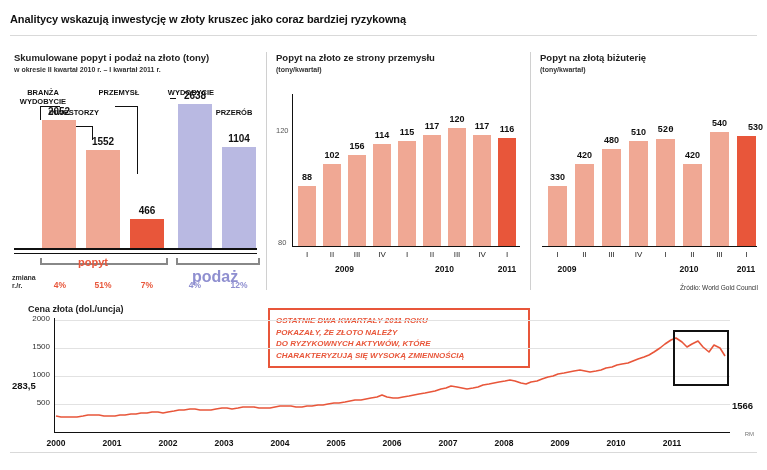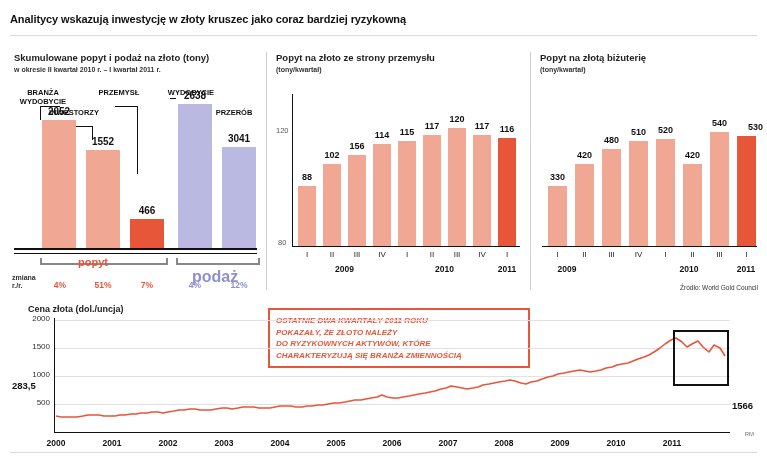--- a/index.html
+++ b/index.html
@@ -120,21 +120,21 @@
     <div class="bar" style="left:76px;top:98px;width:34px;height:98px;background:#f0a894;"></div>
     <div class="barlabel" style="left:70px;top:84px;width:46px;">1552</div>
 
     <div class="bar" style="left:120px;top:167px;width:34px;height:29px;background:#e8563a;"></div>
     <div class="barlabel" style="left:114px;top:153px;width:46px;">466</div>
 
     <div class="bar" style="left:168px;top:52px;width:34px;height:144px;background:#b9b9e2;"></div>
     <div class="barlabel" style="left:162px;top:38px;width:46px;">2638</div>
 
     <div class="bar" style="left:212px;top:95px;width:34px;height:101px;background:#b9b9e2;"></div>
-    <div class="barlabel" style="left:206px;top:81px;width:46px;">3041</div>
+    <div class="barlabel" style="left:206px;top:81px;width:46px;">1104</div>
 
     <div class="p1-axis"></div>
     <div class="p1-base-line2" style="top:201px;"></div>
 
     <div class="brace" style="left:30px;top:206px;width:124px;"></div>
     <div class="popyt-label" style="left:68px;top:204px;">popyt</div>
     <div class="brace" style="left:166px;top:206px;width:80px;"></div>
     <div class="podaz-label" style="left:182px;top:204px;">podaż</div>
 
     <div class="zmiana" style="left:2px;top:222px;">
@@ -198,21 +198,21 @@
 
     <div class="bar" style="left:12px;top:134px;width:19px;height:60px;background:#f0a894;"></div>
     <div class="vlabel" style="left:6px;top:120px;width:31px;">330</div>
     <div class="bar" style="left:39px;top:112px;width:19px;height:82px;background:#f0a894;"></div>
     <div class="vlabel" style="left:33px;top:98px;width:31px;">420</div>
     <div class="bar" style="left:66px;top:97px;width:19px;height:97px;background:#f0a894;"></div>
     <div class="vlabel" style="left:60px;top:83px;width:31px;">480</div>
     <div class="bar" style="left:93px;top:89px;width:19px;height:105px;background:#f0a894;"></div>
     <div class="vlabel" style="left:87px;top:75px;width:31px;">510</div>
     <div class="bar" style="left:120px;top:87px;width:19px;height:107px;background:#f0a894;"></div>
-    <div class="vlabel" style="left:114px;top:73px;width:31px;">520</div>
+    <div class="vlabel" style="left:114px;top:73px;width:31px;font-family:Liberation Mono, monospace;">520</div>
     <div class="bar" style="left:147px;top:112px;width:19px;height:82px;background:#f0a894;"></div>
     <div class="vlabel" style="left:141px;top:98px;width:31px;">420</div>
     <div class="bar" style="left:174px;top:80px;width:19px;height:114px;background:#f0a894;"></div>
     <div class="vlabel" style="left:168px;top:66px;width:31px;">540</div>
     <div class="bar" style="left:201px;top:84px;width:19px;height:110px;background:#e8563a;"></div>
     <div class="vlabel" style="left:204px;top:70px;width:31px;">530</div>
 
     <div class="xtick" style="left:12px;top:198px;width:19px;">I</div>
     <div class="xtick" style="left:39px;top:198px;width:19px;">II</div>
     <div class="xtick" style="left:66px;top:198px;width:19px;">III</div>
@@ -229,21 +229,21 @@
     <div class="source" style="top:232px;right:4px;">Źródło: World Gold Council</div>
   </div>
 
   <div id="bottom">
     <div class="b-title">Cena złota (dol./uncja)</div>
 
     <div class="b-note">
       <div>OSTATNIE DWA KWARTAŁY 2011 ROKU</div>
       <div>POKAZAŁY, ŻE ZŁOTO NALEŻY</div>
       <div>DO RYZYKOWNYCH AKTYWÓW, KTÓRE</div>
-      <div>CHARAKTERYZUJĄ SIĘ BRANŻA ZMIENNOŚCIĄ</div>
+      <div>CHARAKTERYZUJĄ SIĘ WYSOKĄ ZMIENNOŚCIĄ</div>
     </div>
 
     <div class="b-ylab" style="left:6px;top:14px;">2000</div>
     <div class="b-ylab" style="left:6px;top:42px;">1500</div>
     <div class="b-ylab" style="left:6px;top:70px;">1000</div>
     <div class="b-ylab" style="left:6px;top:98px;">500</div>
 
     <div class="b-gline" style="left:44px;top:20px;width:676px;"></div>
     <div class="b-gline" style="left:44px;top:48px;width:676px;"></div>
     <div class="b-gline" style="left:44px;top:76px;width:676px;"></div>

